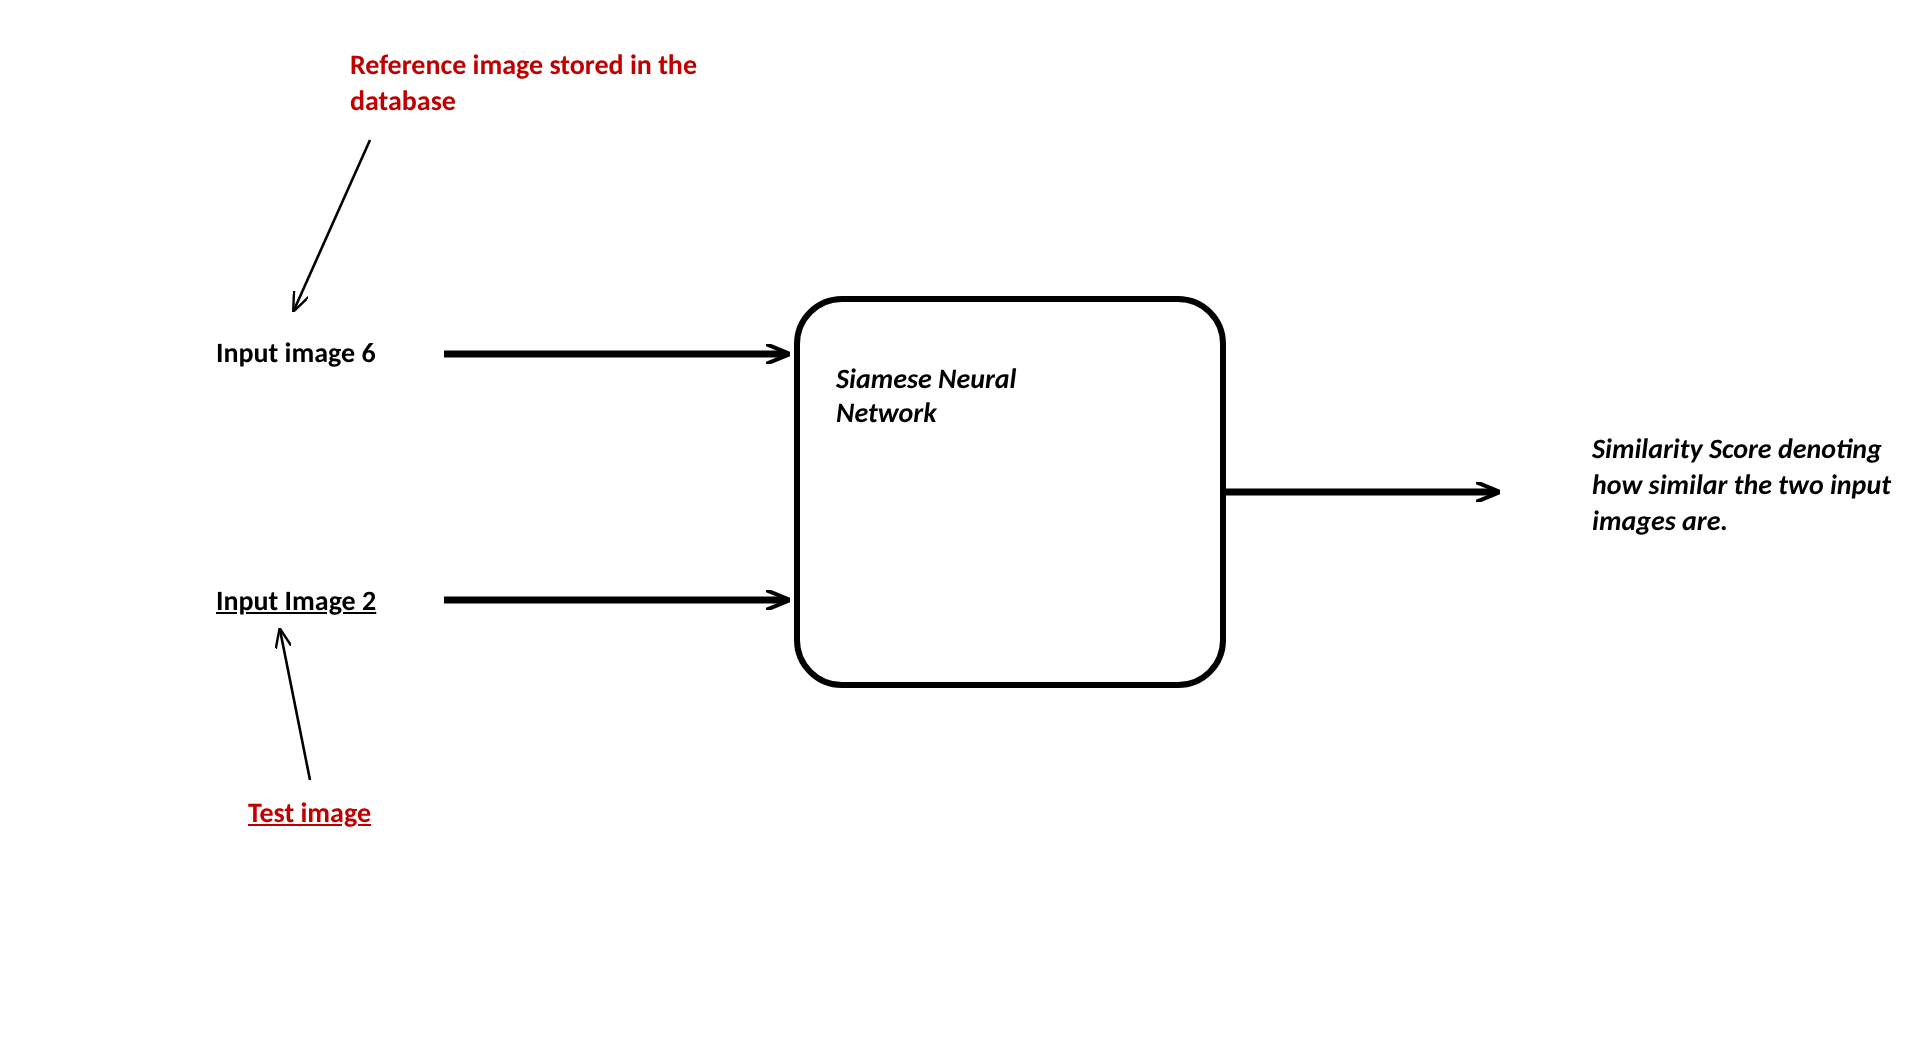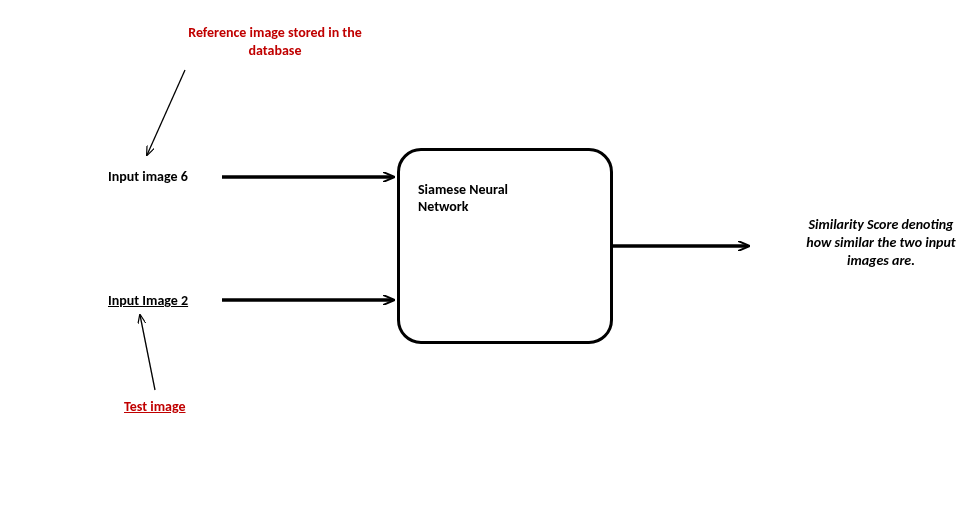--- a/index.html
+++ b/index.html
@@ -10,21 +10,20 @@
     background: #ffffff;
     font-family: Calibri, Arial, sans-serif;
     font-size: 14px;
     color: #000;
     position: relative;
   }
   .label {
     position: absolute;
     font-weight: bold;
     line-height: 1.3;
-    text-align: center;
   }
   .red-label {
     color: #c00000;
     font-weight: bold;
   }
   .black-label {
     color: #000;
     font-weight: bold;
   }
   .box {
@@ -52,21 +51,21 @@
 
 <div class="label red-label" style="left:175px; top:24px; width:200px;">Reference image stored in the database</div>
 
 <div class="label black-label" style="left:108px; top:168px;">Input image 6</div>
 
 <div class="label black-label" style="left:108px; top:292px;text-decoration:underline;">Input Image 2</div>
 
 <div class="label red-label" style="left:124px; top:398px;text-decoration:underline;">Test image</div>
 
 <div class="box" style="left:397px; top:148px; width:210px; height:190px;">
-  <div class="box-text" style="left:18px; top:30px; width:130px;">Siamese Neural Network</div>
+  <div class="box-text" style="left:18px; top:30px; width:130px;font-style:italic;">Siamese Neural Network</div>
 </div>
 
 <div class="label black-label" style="left:796px; top:216px; width:170px;font-style:italic;">Similarity Score denoting how similar the two input images are.</div>
 
 <svg class="overlay" viewBox="0 0 960 522">
   <defs>
     <marker id="arrowhead" markerWidth="12" markerHeight="10" refX="10" refY="5" orient="auto" markerUnits="userSpaceOnUse">
       <path d="M0,0 L12,5 L0,10" fill="none" stroke="#000" stroke-width="2"></path>
     </marker>
     <marker id="arrowhead-thin" markerWidth="10" markerHeight="8" refX="9" refY="4" orient="auto" markerUnits="userSpaceOnUse">

